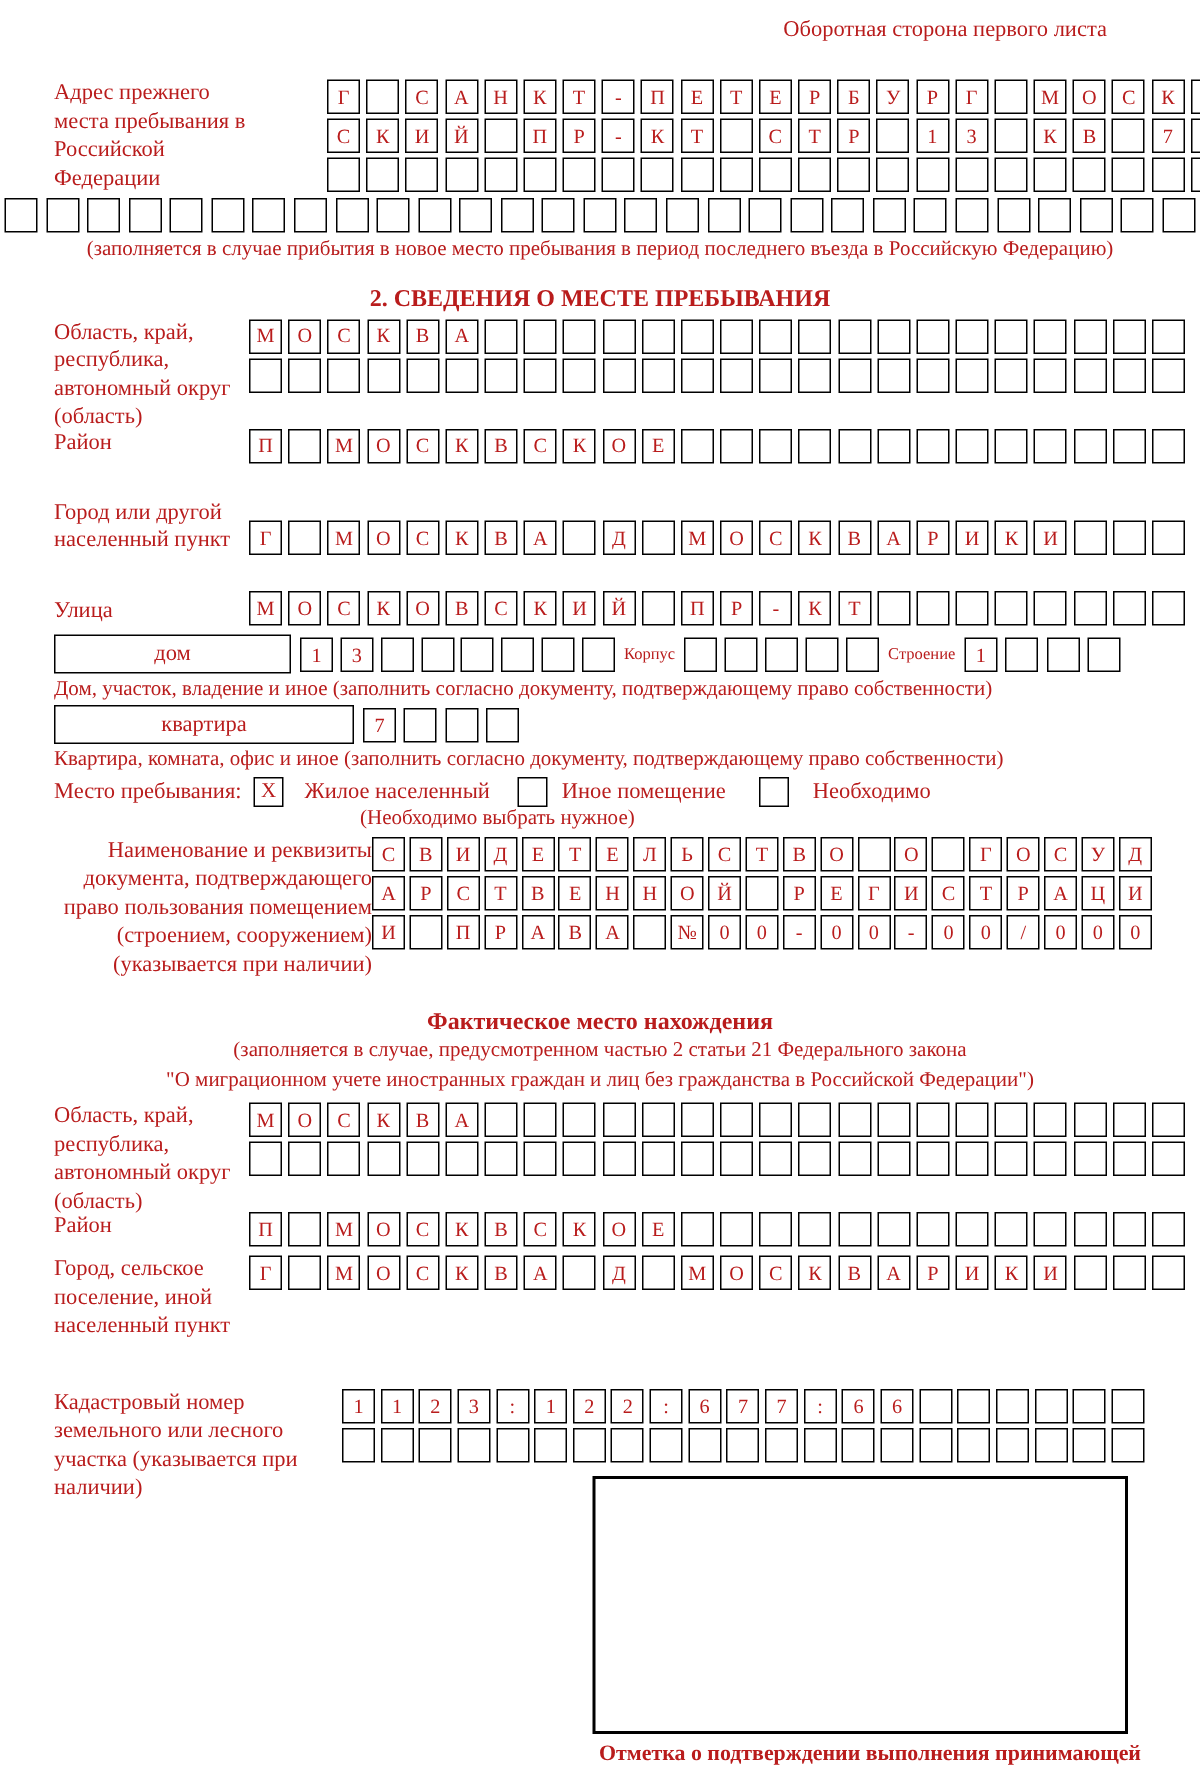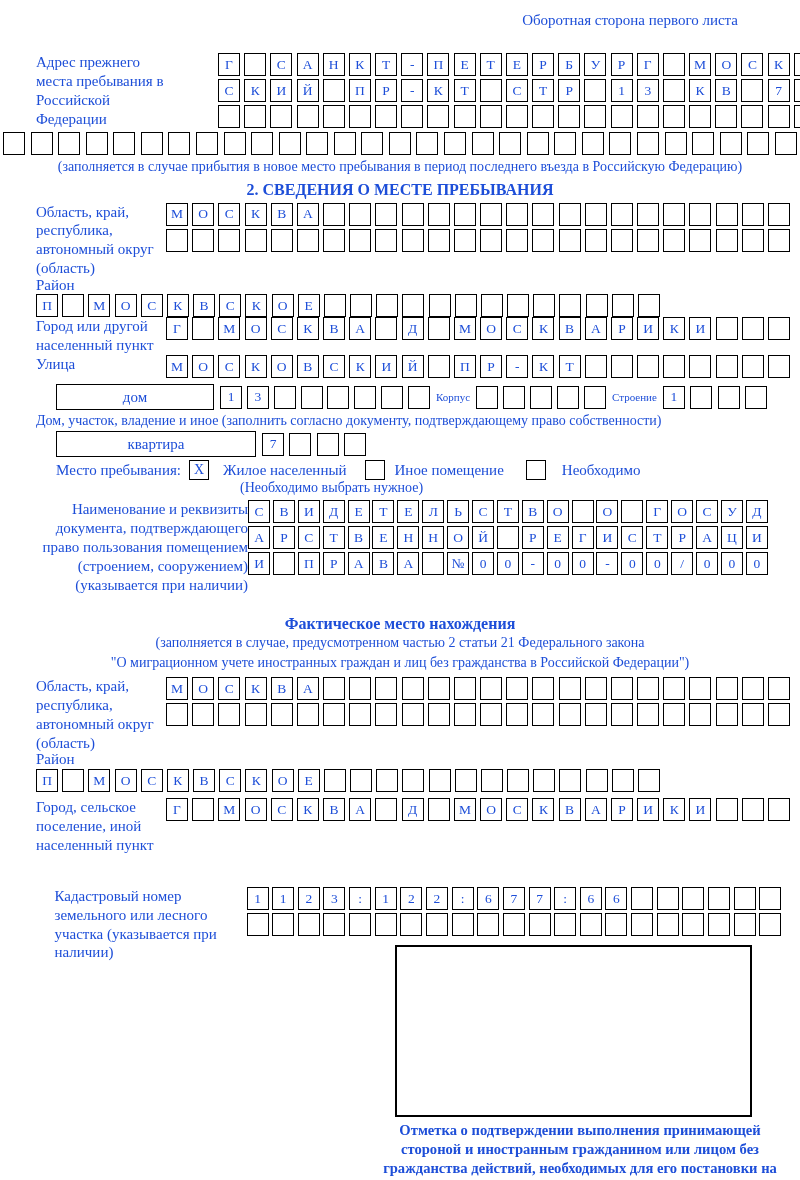--- a/index.html
+++ b/index.html
@@ -1,43 +1,43 @@
 <!DOCTYPE html>
 <html><head>
 <meta charset="utf-8">
 <style>
   html,body{margin:0;padding:0;background:#fff;}
   .page{
     width:800px;height:1180px;overflow:hidden;position:relative;
     font-family:"Liberation Serif","DejaVu Serif",serif;
-    color:#1d4ed8;background:#fff;font-size:15px;
+    color:#b91c1c;background:#fff;font-size:15px;
   }
   .hdr-note{margin-top:12px;padding-right:62px;text-align:right;font-size:15px;}
   
   .cells{display:flex;justify-content:space-between;}
   .cell{
     width:22px;height:23px;border:1.6px solid #000;box-sizing:border-box;
     display:flex;align-items:center;justify-content:center;
     font-size:13.5px;line-height:1;flex:none;background:#fff;
   }
   .rowstack{display:flex;flex-direction:column;gap:3px;}
   .frow{display:flex;align-items:flex-start;}
   .flabel{flex:none;font-size:15px;line-height:1.26;}
   .cells24{width:624px;flex:none;}
   .lab134{width:134px;}
   .lab130{width:130px;}
   .block{margin-left:36px;overflow:visible;}
   .h51{height:51px;}
   .h81{height:81px;}
-  .h54{height:54px;justify-content:center;}
+  .h54{height:54px;}
   .fullrow{margin-left:3px;margin-top:3px;width:794px;}
   .center-note{text-align:center;font-size:14px;margin-top:4px;}
-  .sec-title{text-align:center;font-weight:bold;font-size:16px;margin-top:6px;}
+  .sec-title{text-align:center;font-weight:bold;font-size:16px;margin-top:16px;}
   .caption{margin-left:36px;font-size:14px;margin-top:3px;}
-  .inline-row{display:flex;align-items:center;margin-left:56px;}
+  .inline-row{display:flex;align-items:center;margin-left:36px;}
   .desig-box{border:1.8px solid #000;height:26px;box-sizing:border-box;
     display:flex;align-items:center;justify-content:center;flex:none;font-size:15px;}
   .dom-box{width:158px;}
   .kv-box{width:200px;}
   .gap6{margin-left:6px;}
   .c8{width:210px;}
   .c5{width:130px;}
   .c4{width:104px;}
   .small-lab{flex:none;font-size:11px;margin-left:6px;margin-right:6px;}
   .chk{width:20px;height:20px;border:1.6px solid #000;box-sizing:border-box;flex:none;
@@ -46,22 +46,22 @@
   .mesto .olab{margin-left:8px;margin-right:14px;}
   .hint{margin-left:240px;font-size:14px;}
   .lab212{width:212px;text-align:right;}
   .cells21{width:520px;flex:none;}
   .cells21k{width:535px;flex:none;}
   .lab192{width:192px;}
   .stamp-wrap{margin-left:395px;margin-top:4px;}
   .stamp-box{width:357px;height:172px;border:2px solid #000;box-sizing:border-box;}
   .stamp-cap{margin-left:380px;margin-top:4px;width:400px;text-align:center;
     font-weight:bold;font-size:14.6px;line-height:1.3;}
-  .mt22{margin-top:22px;flex-direction:column;}
-  .mt7{margin-top:0;}
+  .mt22{margin-top:22px;}
+  .mt7{margin-top:24px;align-items:flex-end;}
   .mt6{margin-top:6px;}
   .mt4{margin-top:4px;}
   .mt2{margin-top:2px;}
   .mt32{margin-top:32px;}
   .mt34{margin-top:34px;}
   .blk1{margin-top:24px;gap:48px;}
 </style>
 </head>
 <body>
 
@@ -367,20 +367,21 @@
 
   <div class="inline-row mt2">
     <div class="desig-box kv-box">квартира</div>
     <div class="cells c4 gap6">
         <span class="cell">7</span>
         <span class="cell"></span>
         <span class="cell"></span>
         <span class="cell"></span>
       </div>
   </div>
+  <div class="caption">Квартира, комната, офис и иное (заполнить согласно документу, подтверждающему право собственности)</div>
 
   <div class="inline-row mesto">
     <div>Место пребывания:</div>
     <div class="chk olab">X</div>
     <div style="margin-right:18px;">Жилое населенный</div>
     <div class="chk"></div>
     <div style="margin-left:10px;margin-right:22px;">Иное помещение</div>
     <div class="chk"></div>
     <div style="margin-left:16px;">Необходимо</div>
   </div>

